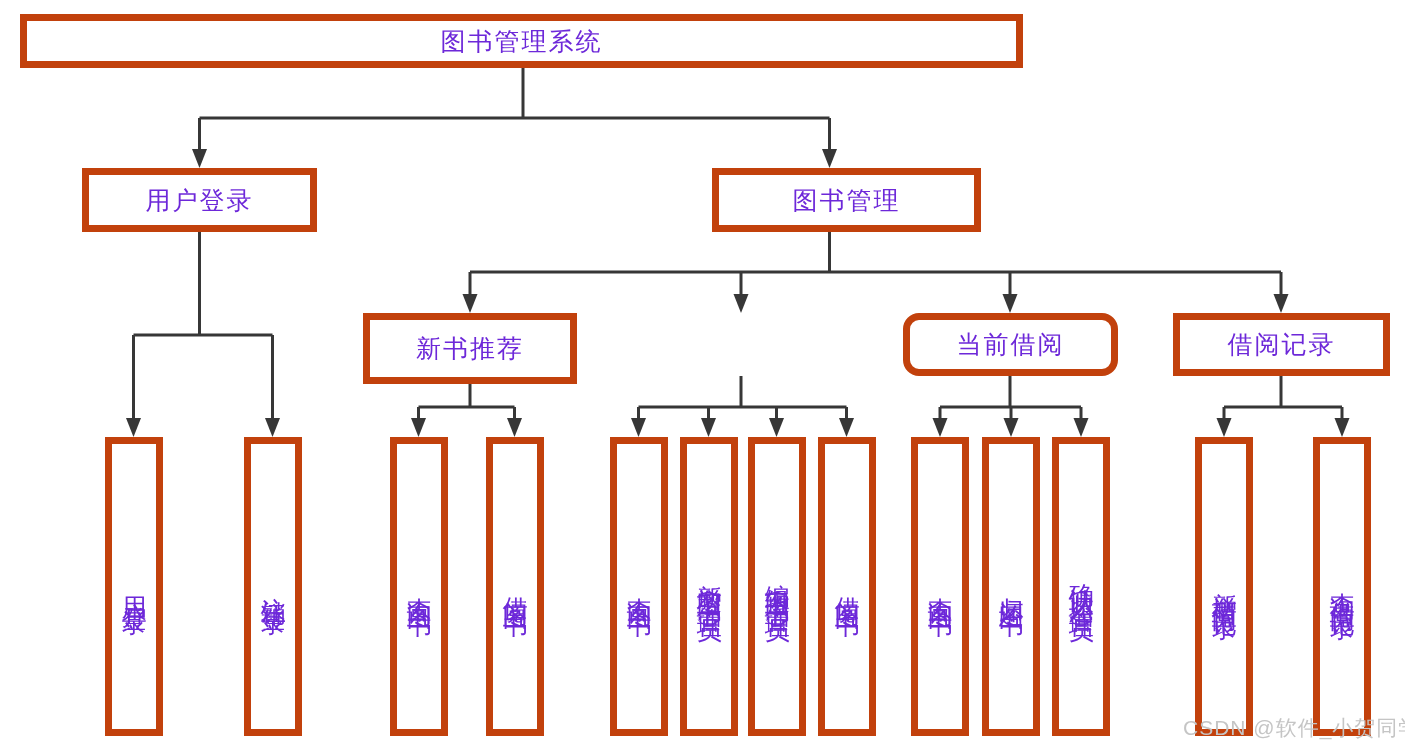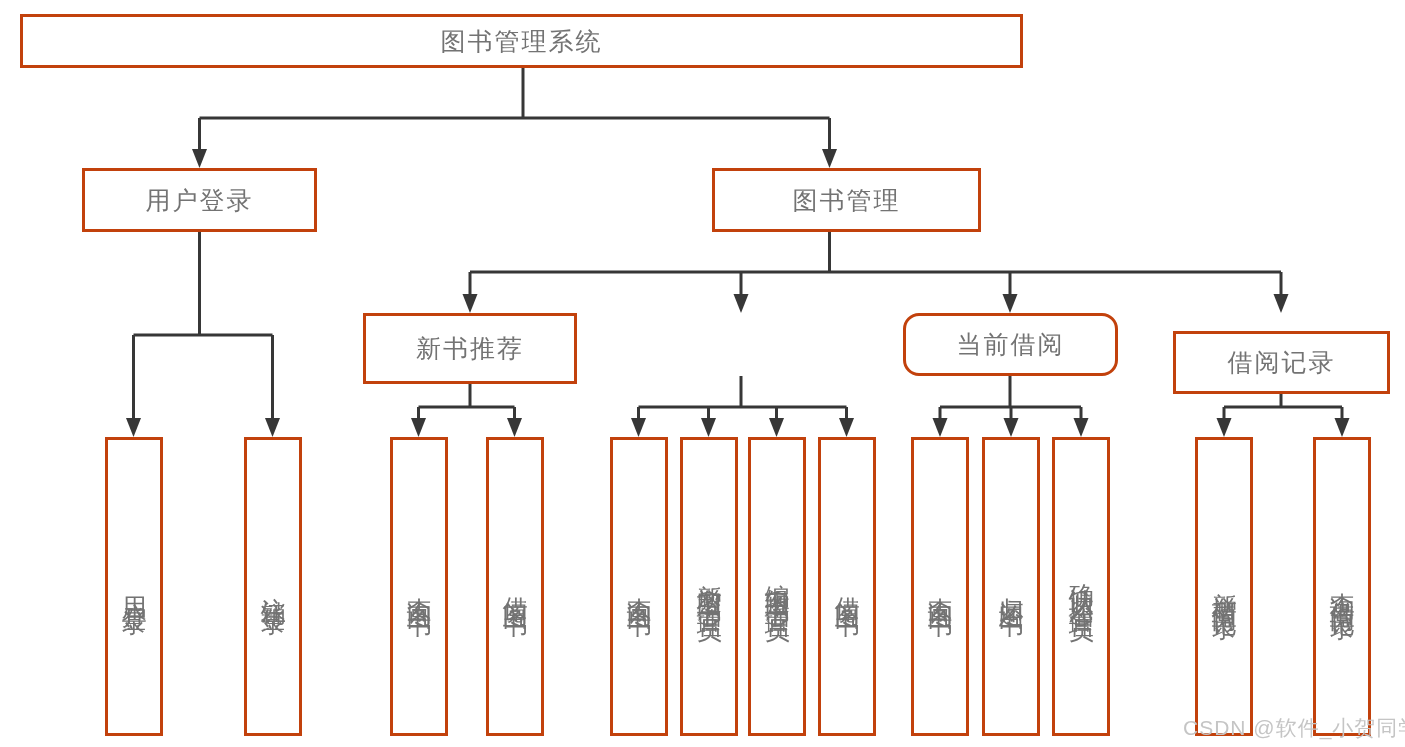--- a/index.html
+++ b/index.html
@@ -3,21 +3,21 @@
 <meta charset="utf-8">
 <style>
   html,body{margin:0;padding:0;background:#ffffff;}
   .stage{
     position:relative;width:1405px;height:747px;background:#ffffff;
     font-family:"Liberation Sans", sans-serif;overflow:hidden;
   }
   .wires{position:absolute;left:0;top:0;z-index:1;}
   .box{
     position:absolute;box-sizing:border-box;z-index:2;
-    border:3px solid #c2410c;background:#ffffff;color:#737373;
+    border:7px solid #c2410c;background:#ffffff;color:#6d28d9;
     display:flex;align-items:center;justify-content:center;
   }
   .h{font-size:25px;letter-spacing:2px;white-space:nowrap;}
   .v span{
     writing-mode:vertical-rl;text-orientation:mixed;
     font-size:25px;letter-spacing:5px;line-height:1.1;white-space:nowrap;
   }
   .watermark{
     position:absolute;left:1183px;top:714px;z-index:6;
     font-size:21px;color:#c5c5c5;letter-spacing:1px;white-space:nowrap;
@@ -97,21 +97,21 @@
     </g>
   </svg>
 
   <div class="box h" style="left:20px;top:14px;width:1003px;height:54px;">图书管理系统</div>
 
   <div class="box h" style="left:82px;top:168px;width:235px;height:64px;">用户登录</div>
   <div class="box h" style="left:712px;top:168px;width:269px;height:64px;">图书管理</div>
 
   <div class="box h" style="left:363px;top:313px;width:214px;height:71px;">新书推荐</div>
   <div class="box h" style="left:903px;top:313px;width:215px;height:63px;border-radius:16px;">当前借阅</div>
-  <div class="box h" style="left:1173px;top:331px;width:217px;height:63px;">借阅记录</div>
+  <div class="box h" style="left:1173px;top:313px;width:217px;height:63px;">借阅记录</div>
 
   <div class="box v" style="left:105px;top:437px;width:58px;height:299px;">
     <span>用户登录</span>
     </div>
   <div class="box v" style="left:244px;top:437px;width:58px;height:299px;">
     <span>注销登录</span>
     </div>
 
   <div class="box v" style="left:390px;top:437px;width:58px;height:299px;">
     <span>查询图书</span>

